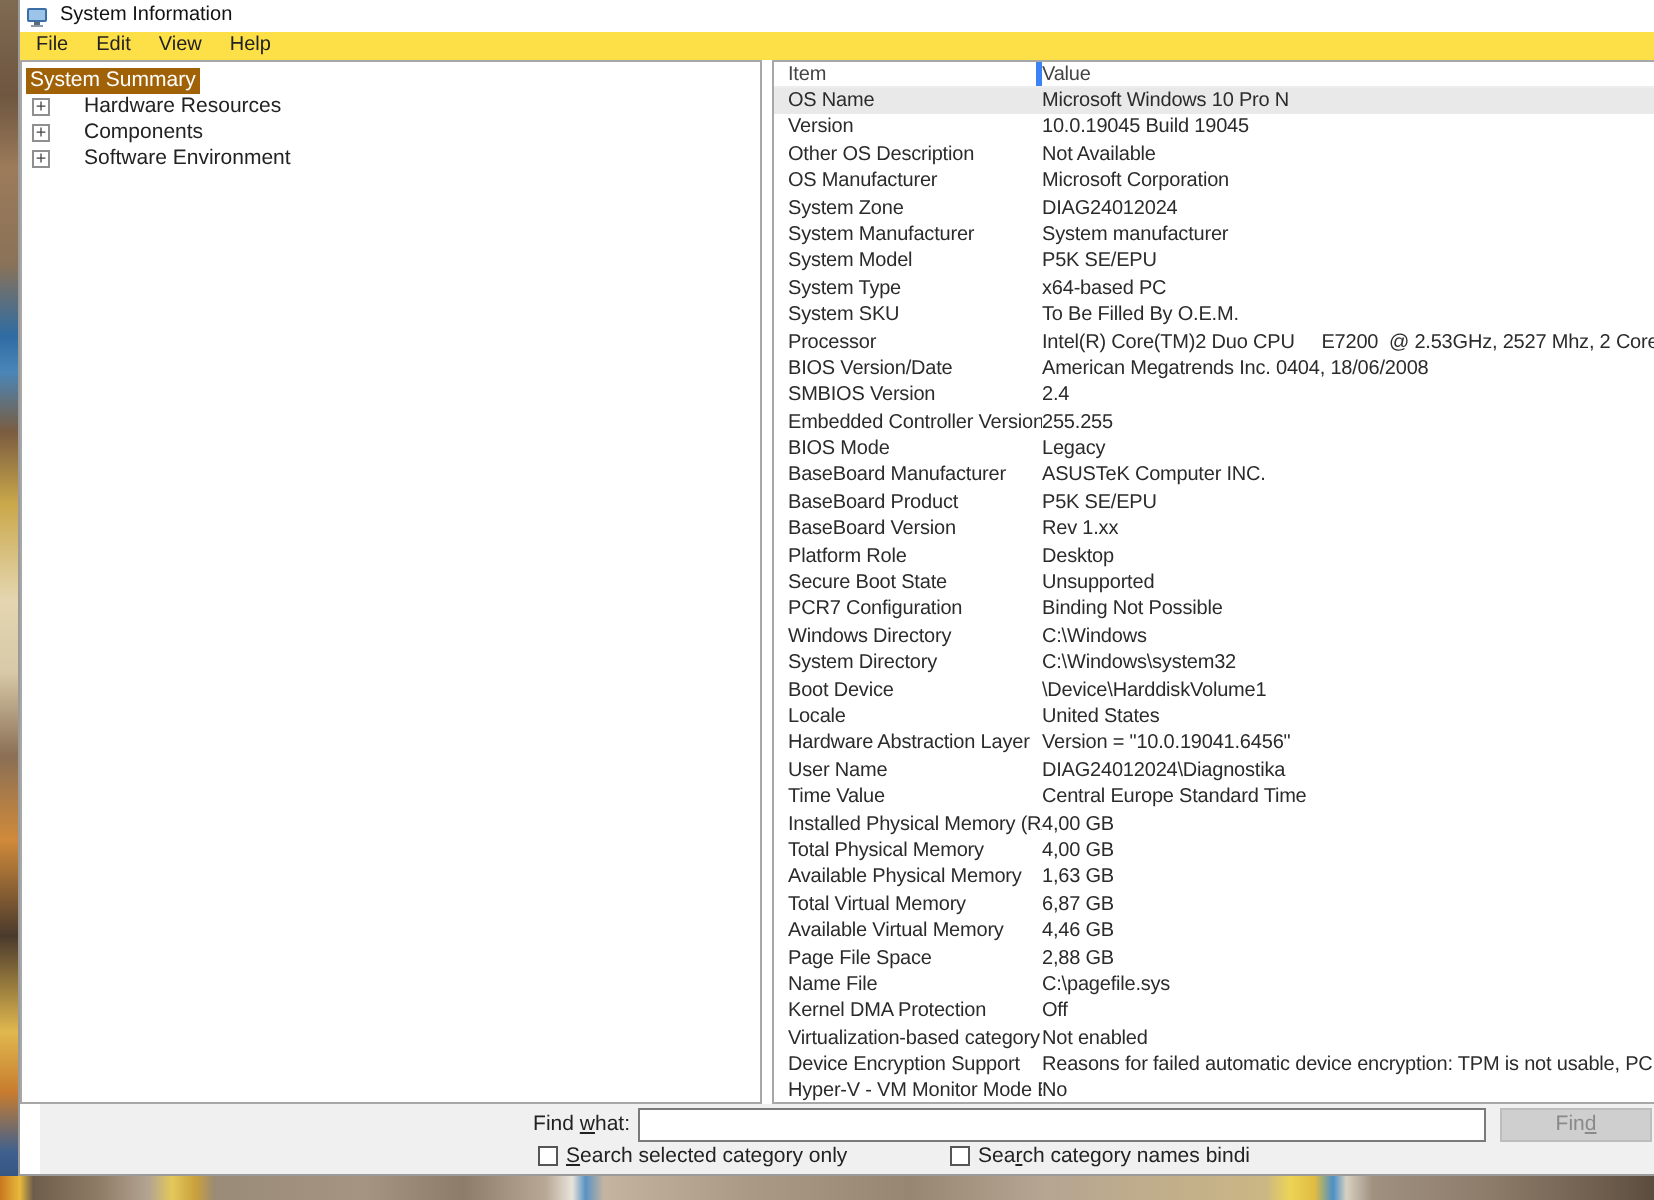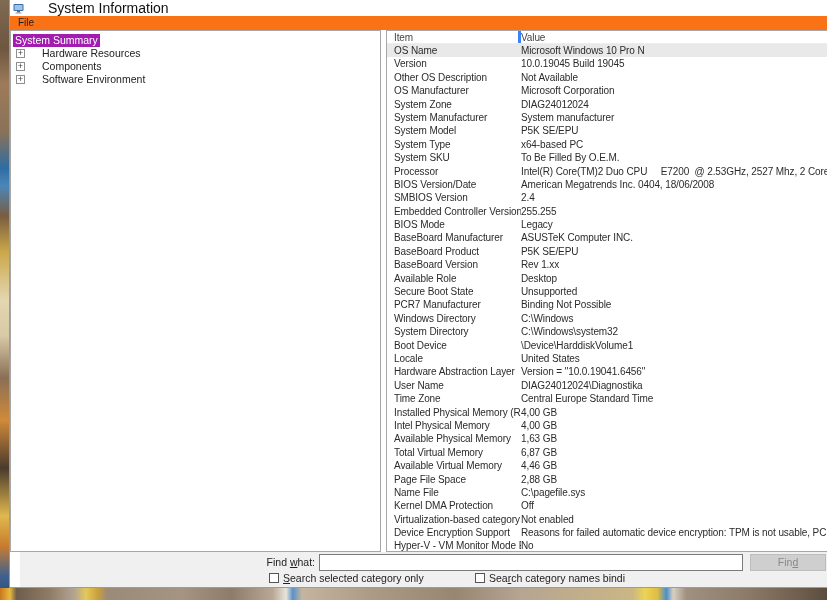--- a/index.html
+++ b/index.html
@@ -18,34 +18,34 @@
       #b5a592 63%,#cbb684 76.5%,#ecd455 78%,#e0bc42 79.5%,#4a90c8 80.6%,#d8d0c0 81.4%,
       #a09080 83%,#8d7c6a 90%,#6e5d4c 97%,#5a4c3e 100%);}
 
   
   .win{position:absolute;left:9px;top:0;width:818px;height:588px;background:#ffffff;
     border-left:1px solid #9b9b9b;border-bottom:1px solid #9b9b9b;overflow:hidden;}
 
   .titlebar{position:absolute;left:0;top:0;width:100%;height:16px;background:#ffffff;
     display:flex;align-items:center;padding-left:3px;}
   .title-icon{width:11px;height:11px;margin-right:6px;flex:0 0 auto;}
-  .title-text{font-size:14px;color:#111;line-height:16px;margin-left:18px;}
-
-  .menubar{position:absolute;left:0;top:16px;width:100%;height:14px;background:#f97316;
-    display:flex;align-items:flex-start;padding-left:1px;flex-direction:column;}
+  .title-text{font-size:10px;color:#111;line-height:16px;}
+
+  .menubar{position:absolute;left:0;top:16px;width:100%;height:14px;background:#fde047;
+    display:flex;align-items:center;padding-left:1px;}
   .menu-item{font-size:10px;color:#222;padding:0 7px;line-height:14px;cursor:default;}
 
   .tree-panel{position:absolute;left:0;top:30px;width:371px;height:522px;background:#fff;
     border:1px solid #a7a7a7;padding-top:3px;overflow:hidden;}
   .tree-item{height:13px;display:flex;align-items:center;font-size:10.5px;color:#222;white-space:nowrap;}
   .expander{width:9px;height:9px;margin-left:5px;border:1px solid #8f8f8f;background:#fff;
     font-size:9px;line-height:7px;text-align:center;color:#444;flex:0 0 auto;}
   .tree-label{margin-left:15px;padding:0 2px;line-height:13px;}
   .tree-item.root .tree-label{margin-left:2px;}
-  .tree-label.selected{background:#a21caf;color:#fff;}
+  .tree-label.selected{background:#a16207;color:#fff;}
 
   .list-panel{position:absolute;left:376px;top:30px;width:446px;height:522px;background:#fff;
     border:1px solid #a7a7a7;border-right:none;overflow:hidden;font-size:10px;letter-spacing:-0.1px;}
   .lheader{display:flex;height:13px;line-height:13px;color:#454545;border-bottom:1px solid #ededed;}
   .lheader .c-item{border-right:3px solid #3b82f6;}
   .c-item{width:134px;flex:0 0 auto;padding-left:7px;white-space:pre;overflow:hidden;}
   .c-val{flex:1;padding-left:0;white-space:pre;overflow:hidden;}
   .lrow{display:flex;height:13.4px;line-height:13.4px;color:#2b2b2b;}
   .lrow.hl{background:#e9e9e9;}
 
@@ -177,29 +177,29 @@
           </div>
           <div class="lrow">
             <div class="c-item">BaseBoard Product</div>
             <div class="c-val">P5K SE/EPU</div>
           </div>
           <div class="lrow">
             <div class="c-item">BaseBoard Version</div>
             <div class="c-val">Rev 1.xx</div>
           </div>
           <div class="lrow">
-            <div class="c-item">Available Role</div>
+            <div class="c-item">Platform Role</div>
             <div class="c-val">Desktop</div>
           </div>
           <div class="lrow">
             <div class="c-item">Secure Boot State</div>
             <div class="c-val">Unsupported</div>
           </div>
           <div class="lrow">
-            <div class="c-item">PCR7 Manufacturer</div>
+            <div class="c-item">PCR7 Configuration</div>
             <div class="c-val">Binding Not Possible</div>
           </div>
           <div class="lrow">
             <div class="c-item">Windows Directory</div>
             <div class="c-val">C:\Windows</div>
           </div>
           <div class="lrow">
             <div class="c-item">System Directory</div>
             <div class="c-val">C:\Windows\system32</div>
           </div>
@@ -213,29 +213,29 @@
           </div>
           <div class="lrow">
             <div class="c-item">Hardware Abstraction Layer</div>
             <div class="c-val">Version = "10.0.19041.6456"</div>
           </div>
           <div class="lrow">
             <div class="c-item">User Name</div>
             <div class="c-val">DIAG24012024\Diagnostika</div>
           </div>
           <div class="lrow">
-            <div class="c-item">Time Zone</div>
+            <div class="c-item">Time Value</div>
             <div class="c-val">Central Europe Standard Time</div>
           </div>
           <div class="lrow">
             <div class="c-item">Installed Physical Memory (RAM)</div>
             <div class="c-val">4,00 GB</div>
           </div>
           <div class="lrow">
-            <div class="c-item">Intel Physical Memory</div>
+            <div class="c-item">Total Physical Memory</div>
             <div class="c-val">4,00 GB</div>
           </div>
           <div class="lrow">
             <div class="c-item">Available Physical Memory</div>
             <div class="c-val">1,63 GB</div>
           </div>
           <div class="lrow">
             <div class="c-item">Total Virtual Memory</div>
             <div class="c-val">6,87 GB</div>
           </div>

